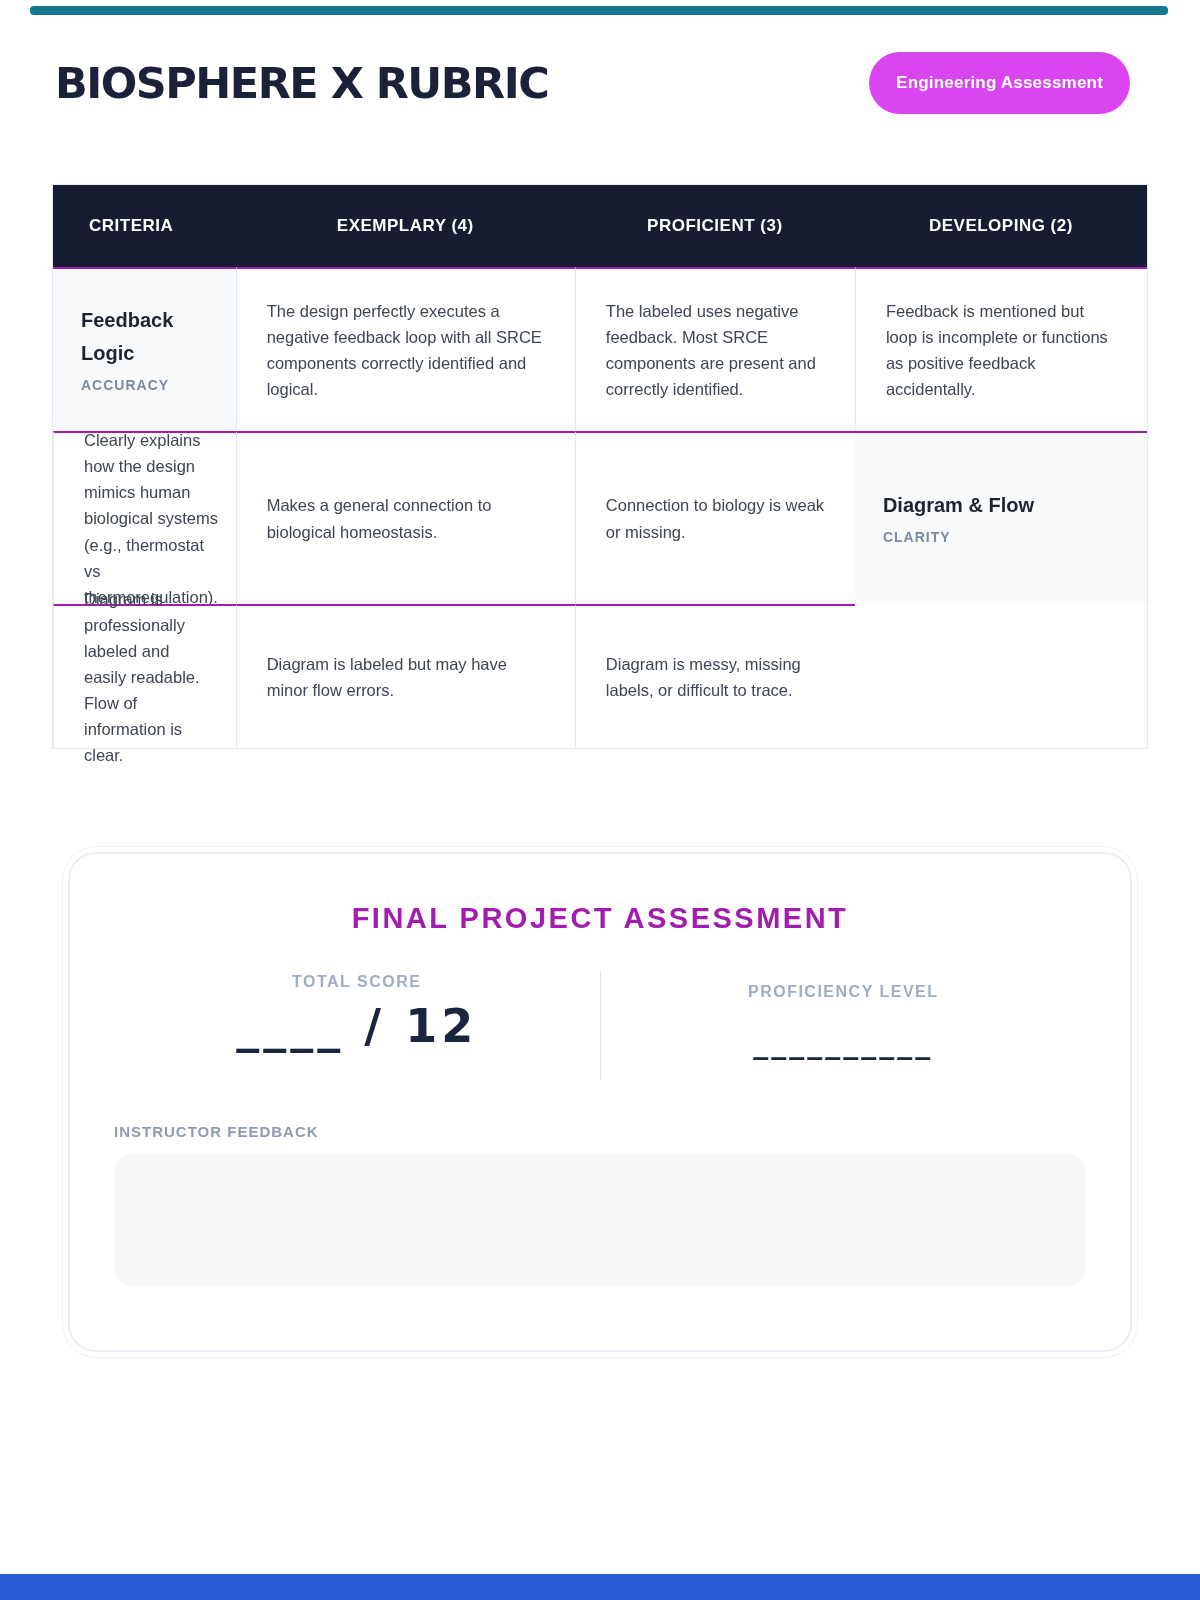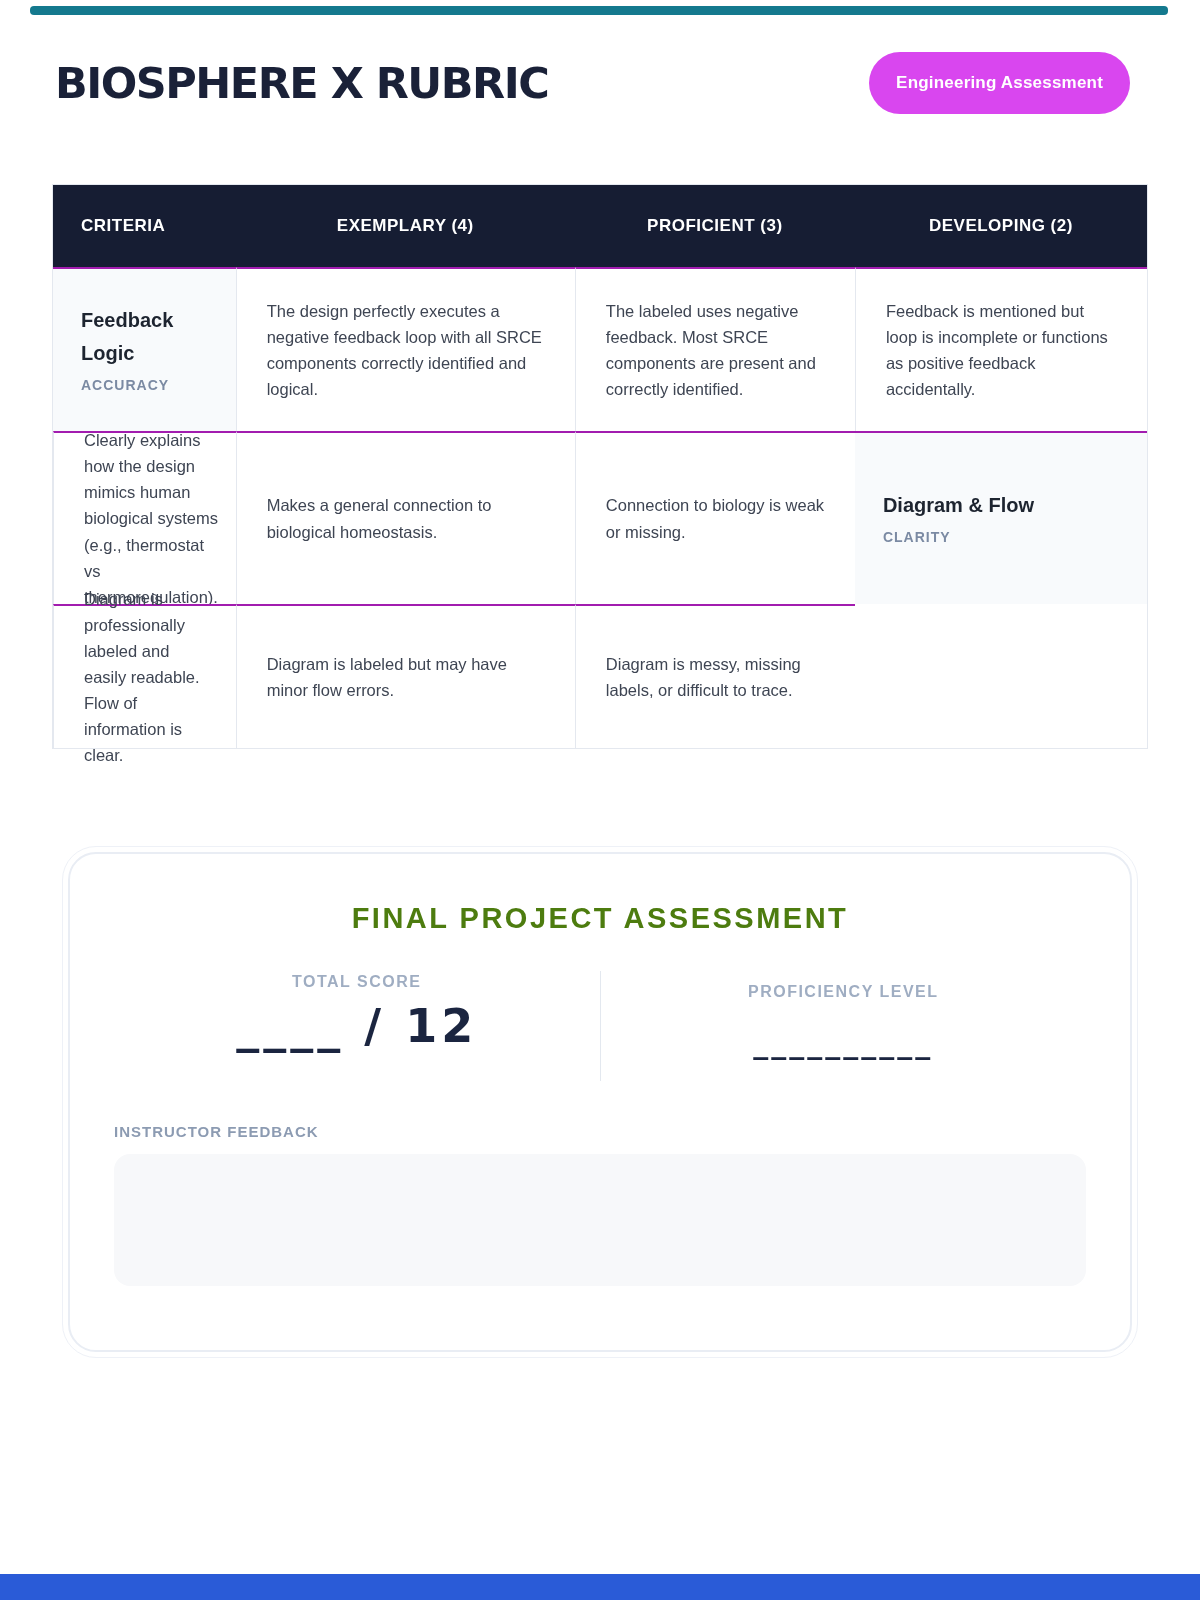--- a/index.html
+++ b/index.html
@@ -18,35 +18,35 @@
   .badge { background: #d946ef; color: #ffffff; font-size: 17px; font-weight: bold;
            padding: 21px 27px; border-radius: 999px; letter-spacing: 0.2px; }
 
   
   .rubric { margin: 70px 52px 0 52px; border: 1px solid #e4e8ef;
             display: grid;
             grid-template-columns: 16.7% 31% 25.6% 26.7%;
             grid-template-rows: 82px 164px 173px 144px; }
   .th { background: #161d33; color: #ffffff; font-size: 17px; font-weight: bold;
         letter-spacing: 0.5px; display: flex; align-items: center; justify-content: center; }
-  .th.first { justify-content: flex-start; padding-left: 28px; }
+  .th.first { justify-content: flex-start; padding-left: 36px; }
   .td { display: flex; align-items: center; padding: 18px 30px; font-size: 16.5px;
         line-height: 1.58; color: #3e4553; border-top: 2px solid #a21caf; background: #ffffff; }
   .td.colsep { border-left: 1px solid #e4e8ef; }
   .td.crit { background: #f8fafc; flex-direction: column; align-items: flex-start;
              justify-content: center; padding: 18px 16px 18px 28px; }
   .crit-name { font-size: 20px; font-weight: bold; color: #1d2430; line-height: 1.65; }
   .crit-tag { margin-top: 4px; font-size: 14px; font-weight: bold; letter-spacing: 1px; color: #7b8aa3; }
 
   
   .card { margin: 103px 68px 0 68px; height: 500px; border: 2px solid #e9edf4;
           border-radius: 28px; outline: 1px solid #eef1f7; outline-offset: 5px;
           padding: 48px 44px 0 44px; background: #ffffff; }
   .card-title { text-align: center; font-size: 29px; font-weight: bold; letter-spacing: 2.5px;
-                color: #4d7c0f; }
+                color: #a21caf; }
   .score-row { margin-top: 32px; display: flex; align-items: stretch; }
   .score-col { flex: 1; text-align: center; padding-top: 6px; }
   .score-divider { width: 1px; background: #e3e8ef; margin: 4px 0 0 0; height: 110px; align-self: center; }
   .mini-label { font-size: 16px; font-weight: bold; letter-spacing: 1.5px; color: #9fadc2; }
   .score-value { margin-top: 8px; font-family: "DejaVu Sans", "Liberation Sans", sans-serif;
                  font-size: 46px; font-weight: 800; letter-spacing: 4px; color: #1b2540; }
   .prof-col .mini-label { display: inline-block; margin-top: 10px; }
   .prof-value { margin-top: 24px; font-family: "DejaVu Sans", "Liberation Sans", sans-serif;
                 font-size: 30px; font-weight: 800; letter-spacing: 3px; color: #1b2540; }
   .feedback-label { margin-top: 42px; font-size: 15px; font-weight: bold; letter-spacing: 1px;

